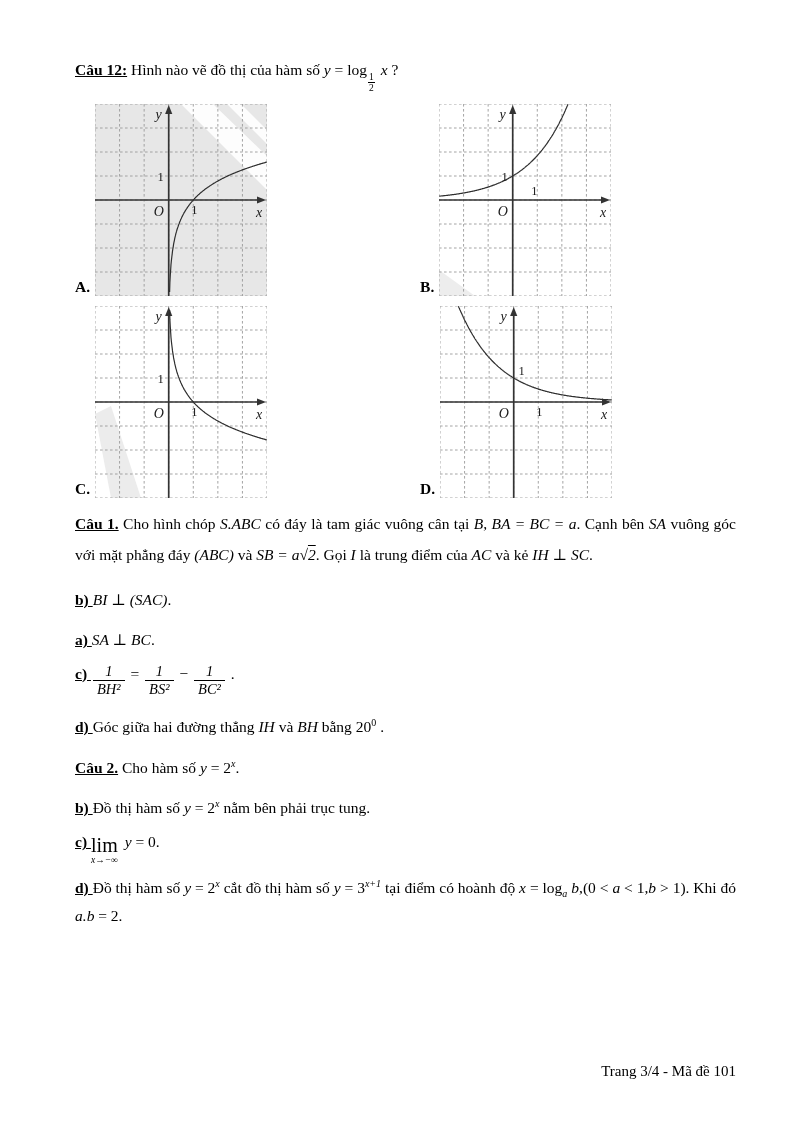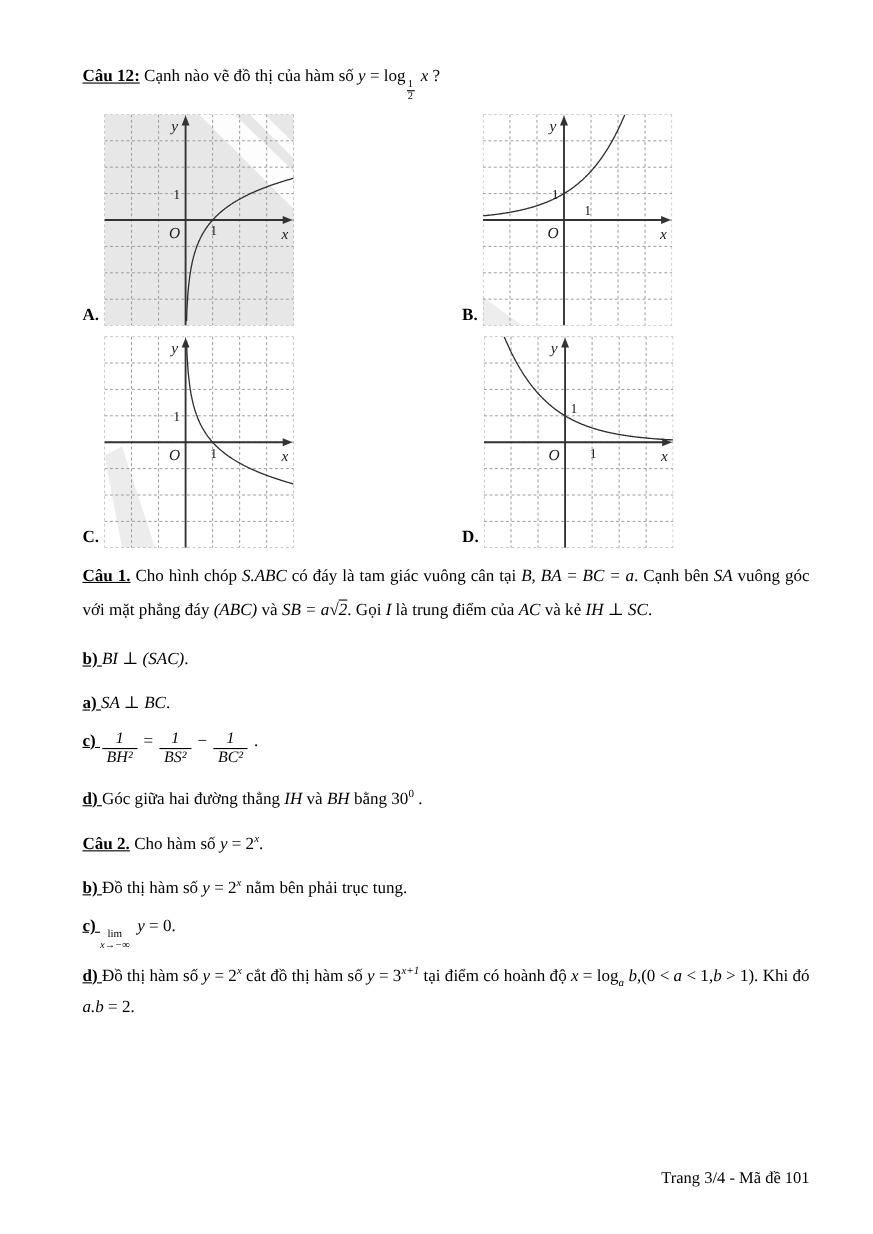--- a/index.html
+++ b/index.html
@@ -23,21 +23,21 @@
   .frac .fden{display:block;padding:0 4px;}
   
   .stack{display:inline-block;text-align:center;}
   .stack .stop{display:block;}
   .stack .sbot{display:block;}
   
   .fracsub{font-size:9.5px;vertical-align:-1.7em;line-height:1.1;margin:0 2px 0 1px;}
   .fracsub .stop{border-bottom:1px solid #000;padding:0 1px;}
   
   .lim{vertical-align:-1.0em;line-height:1.05;margin-right:3px;}
-  .lim .stop{font-size:10px;}
+  .lim .stop{font-size:20px;}
   .lim .sbot{font-size:9.5px;font-style:italic;}
   
   .graphs{margin-top:10px;}
   .graph-row{display:flex;align-items:flex-end;}
   .graph-row + .graph-row{margin-top:10px;}
   .graph-cell{display:flex;align-items:flex-end;gap:5px;}
   .graph-cell.col2{margin-left:153px;}
   .graph-key{font-weight:bold;font-size:15.5px;line-height:1;padding-bottom:1px;}
   svg.graph{width:172px;height:192px;display:block;}
   
@@ -48,21 +48,21 @@
   .item-frac{margin-top:10px;}
   .item-lim{margin-top:11px;}
   .ditem{margin-top:8px;line-height:1.85;}
   .footer{position:absolute;right:58px;top:1063px;text-align:left;font-size:15px;}
 </style>
 </head>
 <body>
 
 <div class="page">
 
-  <p class="title"><span class="bd">Câu 12:</span><span> Cạnh nào vẽ đồ thị của hàm số </span><span class="it">y</span><span> = log</span><span class="stack fracsub"><span class="stop">1</span><span class="sbot">2</span></span><span class="it"> x</span><span> ?</span></p>
+  <p class="title"><span class="bd">Câu 12:</span><span> Hình nào vẽ đồ thị của hàm số </span><span class="it">y</span><span> = log</span><span class="stack fracsub"><span class="stop">1</span><span class="sbot">2</span></span><span class="it"> x</span><span> ?</span></p>
 
   <div class="graphs">
     <div class="graph-row">
       <div class="graph-cell">
         <span class="graph-key">A.</span>
         <svg class="graph" viewBox="0 0 172 192">
             <rect x="0" y="0" width="172" height="192" fill="#e7e7e7"></rect>
             <polygon points="86,0 118,0 172,52 172,86" fill="#ffffff" opacity="0.9"></polygon>
             <polygon points="132,0 146,0 172,26 172,40" fill="#ffffff" opacity="0.9"></polygon>
             <line x1="0" y1="0" x2="0" y2="192" stroke="#9a9a9a" stroke-width="0.9" stroke-dasharray="2.6 2.4"></line>
@@ -198,21 +198,21 @@
           </svg>
       </div>
     </div>
   </div>
 
 
   <p class="qbody"><span class="bd">Câu 1.</span><span> Cho hình chóp </span><span class="it">S.ABC</span><span> có đáy là tam giác vuông cân tại </span><span class="it">B</span><span>, </span><span class="it">BA = BC = a</span><span>. Cạnh bên </span><span class="it">SA</span><span> vuông góc với mặt phẳng đáy </span><span class="it">(ABC)</span><span> và </span><span class="it">SB = a</span><span>√</span><span class="it ol">2</span><span>. Gọi </span><span class="it">I</span><span> là trung điểm của </span><span class="it">AC</span><span> và kẻ </span><span class="it">IH ⊥ SC</span><span>.</span></p>
   <p class="item"><span class="bd">b) </span><span class="it">BI ⊥ (SAC)</span><span>.</span></p>
   <p class="item"><span class="bd">a) </span><span class="it">SA ⊥ BC</span><span>.</span></p>
   <p class="item item-frac"><span class="bd">c) </span><span class="frac it"><span class="fnum">1</span><span class="fden">BH²</span></span><span> = </span><span class="frac it"><span class="fnum">1</span><span class="fden">BS²</span></span><span> − </span><span class="frac it"><span class="fnum">1</span><span class="fden">BC²</span></span><span> .</span></p>
-  <p class="item"><span class="bd">d) </span><span>Góc giữa hai đường thẳng </span><span class="it">IH</span><span> và </span><span class="it">BH</span><span> bằng 30</span><sup>0</sup><span> .</span></p>
+  <p class="item"><span class="bd">d) </span><span>Góc giữa hai đường thẳng </span><span class="it">IH</span><span> và </span><span class="it">BH</span><span> bằng 20</span><sup>0</sup><span> .</span></p>
 
   <p class="qbody2"><span class="bd">Câu 2.</span><span> Cho hàm số </span><span class="it">y</span><span> = 2</span><sup class="it">x</sup><span>.</span></p>
   <p class="item"><span class="bd">b) </span><span>Đồ thị hàm số </span><span class="it">y</span><span> = 2</span><sup class="it">x</sup><span> nằm bên phải trục tung.</span></p>
   <p class="item item-lim"><span class="bd">c) </span><span class="stack lim"><span class="stop">lim</span><span class="sbot">x→−∞</span></span><span class="it"> y</span><span> = 0.</span></p>
   <p class="item ditem"><span class="bd">d) </span><span>Đồ thị hàm số </span><span class="it">y</span><span> = 2</span><sup class="it">x</sup><span> cắt đồ thị hàm số </span><span class="it">y</span><span> = 3</span><sup class="it">x+1</sup><span> tại điểm có hoành độ </span><span class="it">x</span><span> = log</span><sub class="it">a</sub><span class="it"> b</span><span>,(0 &lt; </span><span class="it">a</span><span> &lt; 1,</span><span class="it">b</span><span> &gt; 1). Khi đó </span><span class="it">a.b</span><span> = 2.</span></p>
 
   <p class="footer">Trang 3/4 - Mã đề 101</p>
 </div>
 
 </body></html>

